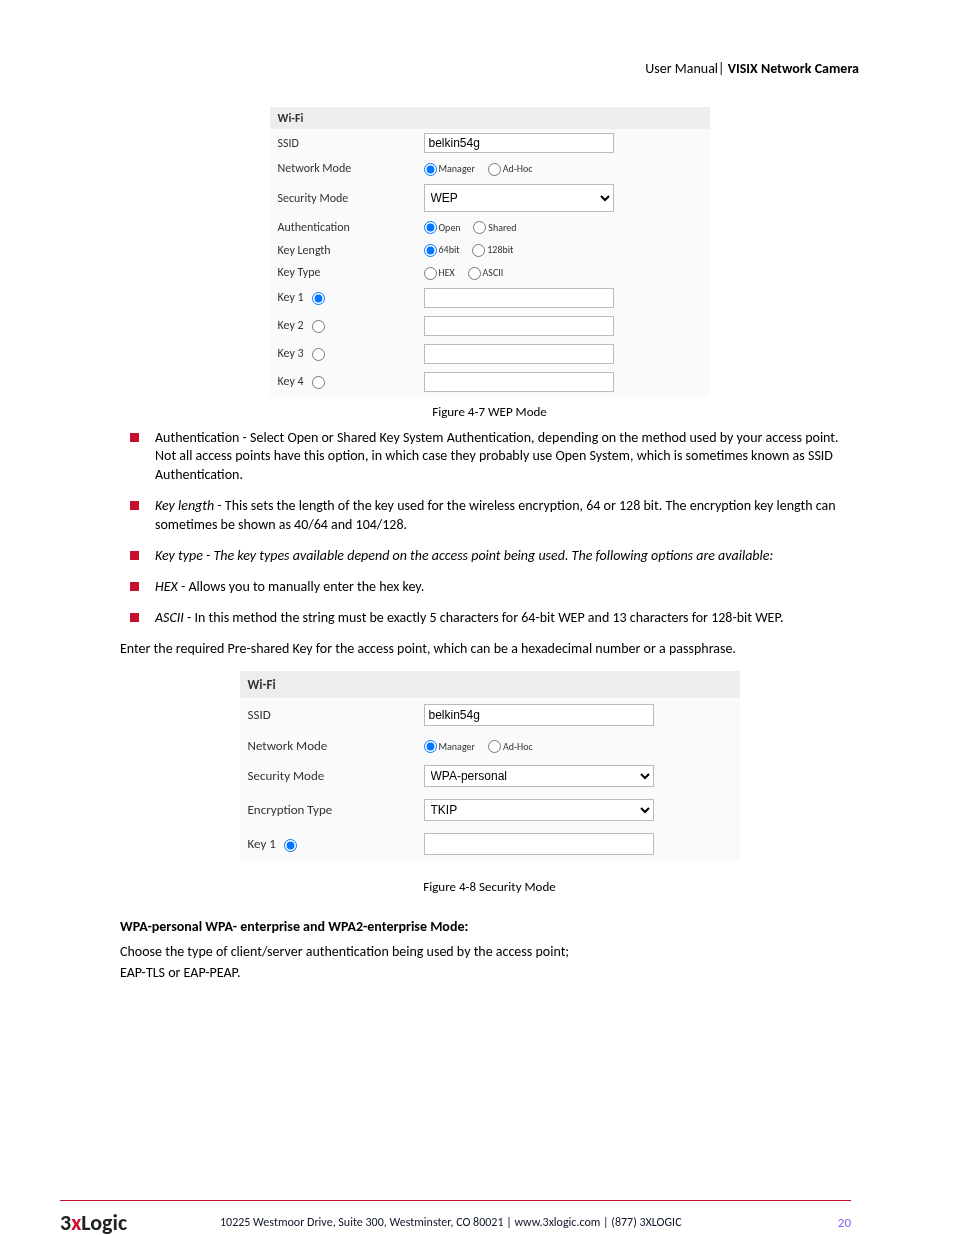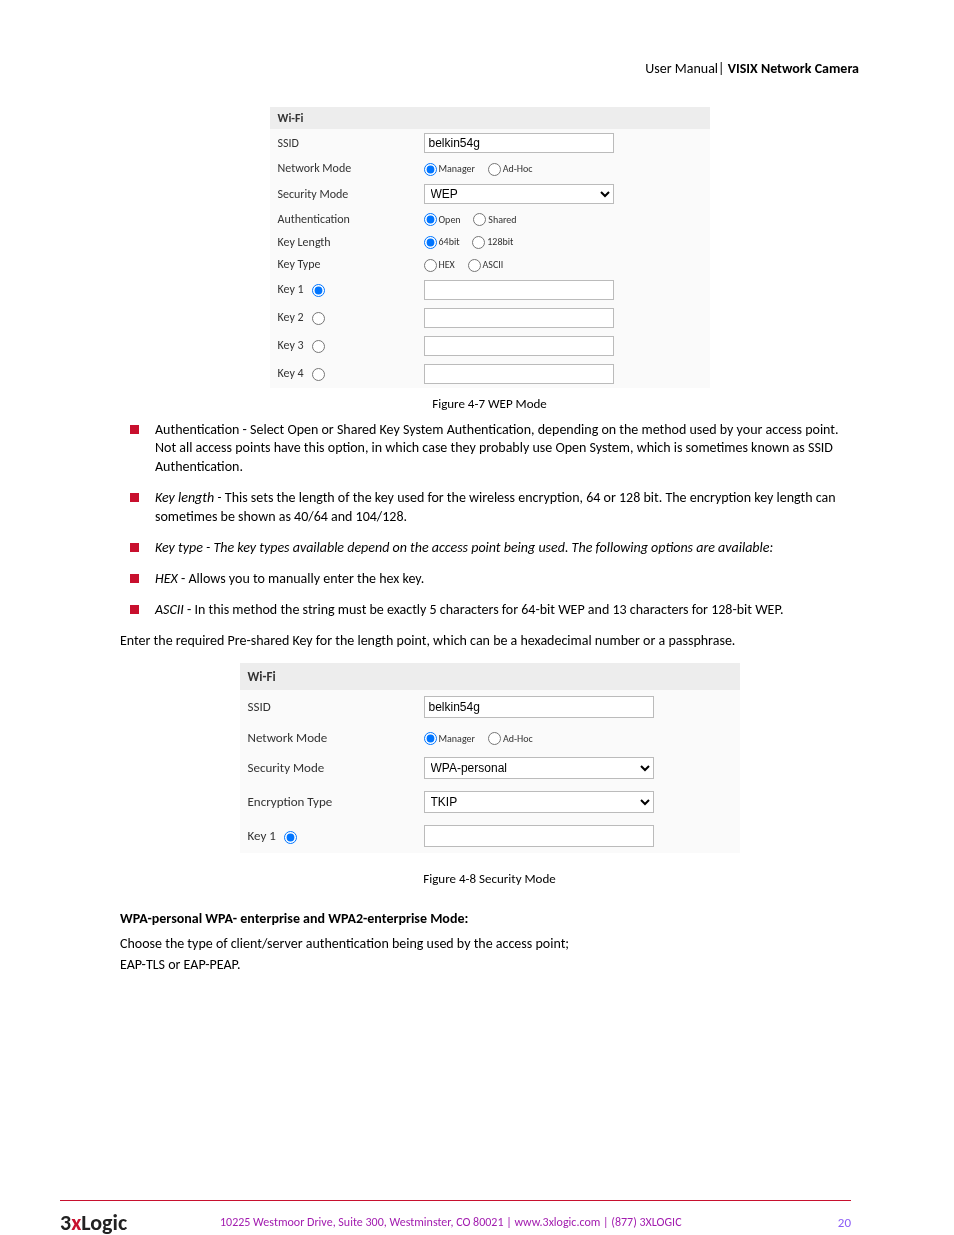--- a/index.html
+++ b/index.html
@@ -49,21 +49,21 @@
   .text-input {
     border: 1px solid #bbb;
     height: 18px;
     width: 180px;
     font-size: 12px;
     padding: 0 4px;
     background: #fff;
   }
   .select-input {
     border: 1px solid #bbb;
-    height: 20px;
+    height: 28px;
     width: 190px;
     font-size: 12px;
     background: #fff;
     padding: 0 2px;
   }
   .radio {
     vertical-align: middle;
     margin: 0 2px 0 0;
   }
   .radio-label {
@@ -158,21 +158,21 @@
     letter-spacing: 0;
     position: absolute;
     left: 0;
     top: 8px;
   }
   .footer .logo .red { color: #c8102e; }
   .footer .addr {
     position: absolute;
     left: 160px;
     top: 14px;
-    color: #a21caf;
+    color: #0f172a;
     font-size: 12px;
   }
   .footer .page-num {
     position: absolute;
     right: 0;
     top: 14px;
     color: #8b5cf6;
     font-size: 13px;
   }
 </style>
@@ -260,21 +260,21 @@
     </li>
     <li class="italic">Key type - The key types available depend on the access point being used. The following options are available:</li>
     <li>
       <span class="italic">HEX </span><span>- Allows you to manually enter the hex key.</span>
     </li>
     <li>
       <span class="italic">ASCII </span><span>- In this method the string must be exactly 5 characters for 64-bit WEP and 13 characters for 128-bit WEP.</span>
     </li>
   </ul>
 
-  <p class="para">Enter the required Pre-shared Key for the length point, which can be a hexadecimal number or a passphrase.</p>
+  <p class="para">Enter the required Pre-shared Key for the access point, which can be a hexadecimal number or a passphrase.</p>
 
   <table class="form-table2">
     <tbody>
         <tr>
           <td colspan="2" class="section-head">Wi-Fi</td>
         </tr>
     <tr>
       <td class="label-cell">SSID</td>
       <td class="value-cell"><input class="text-input2" value="belkin54g" style=""></td>
     </tr>

